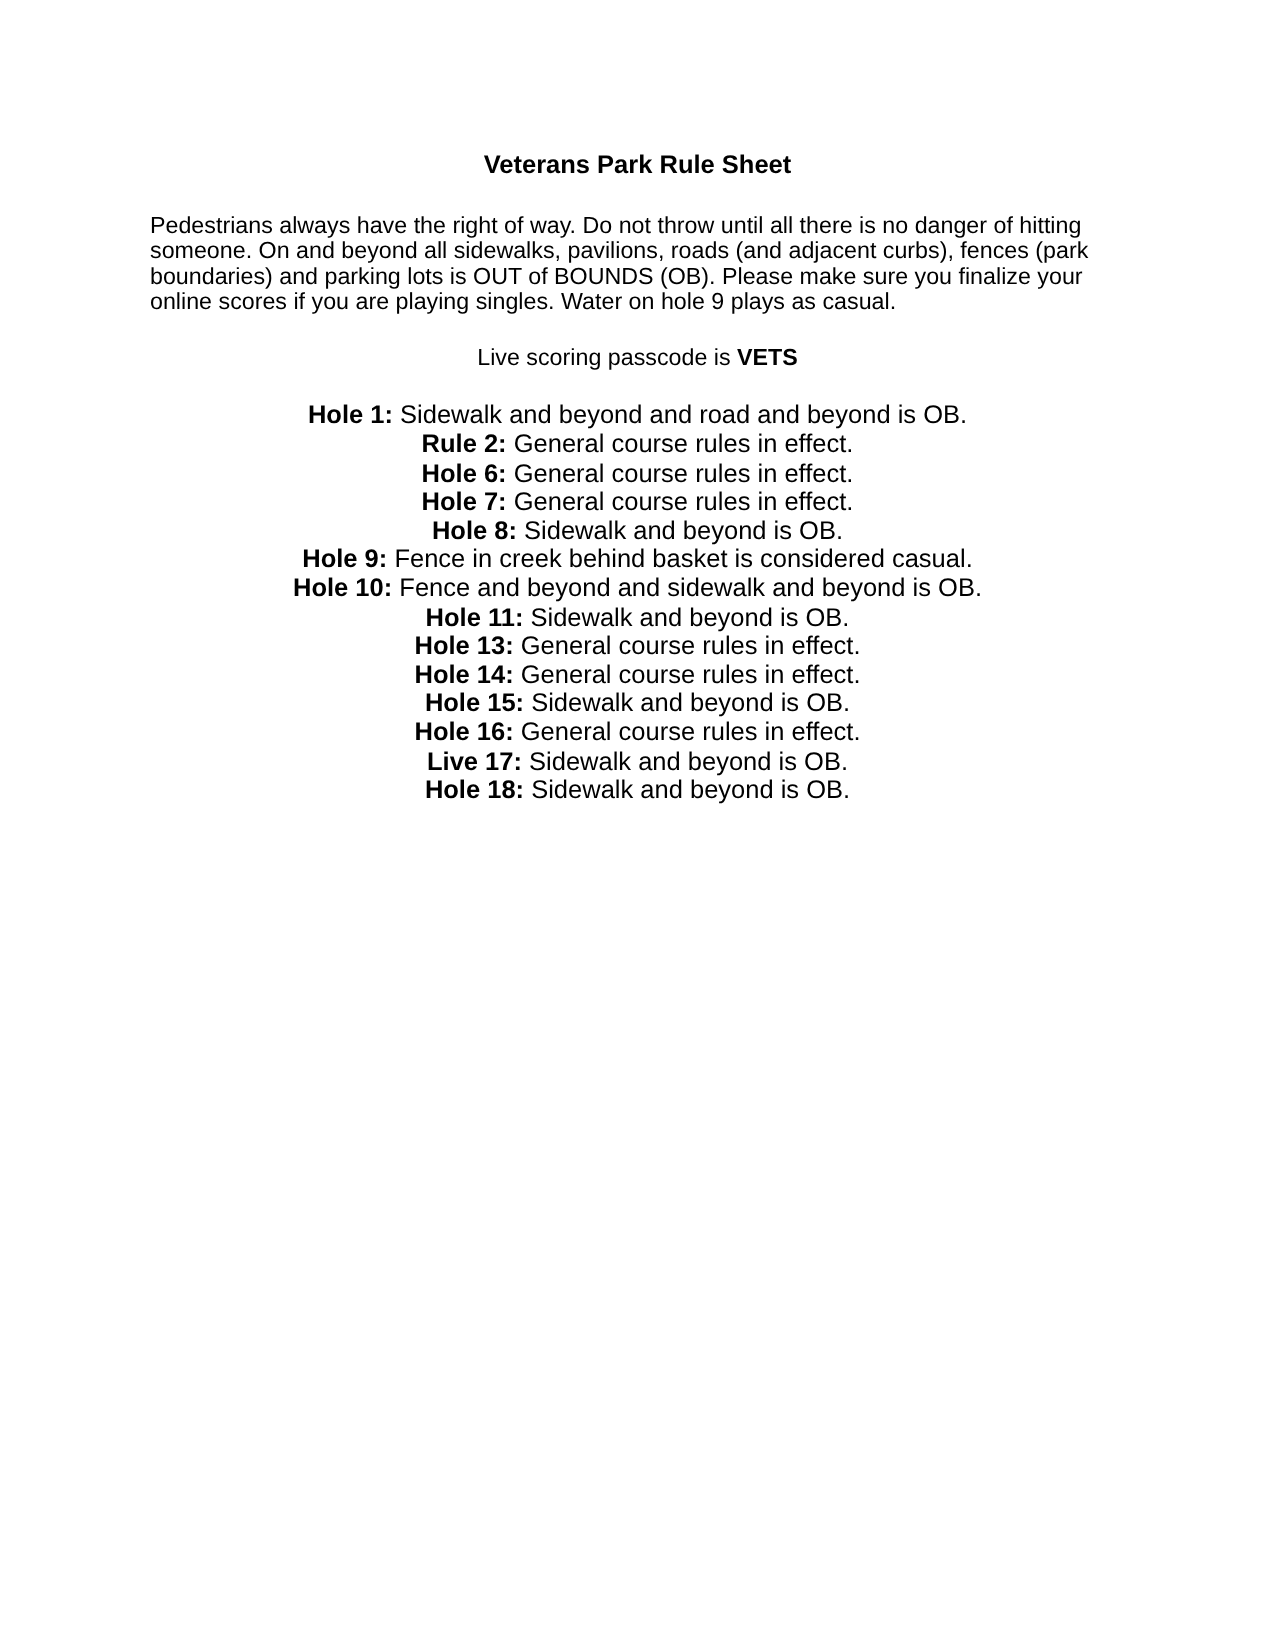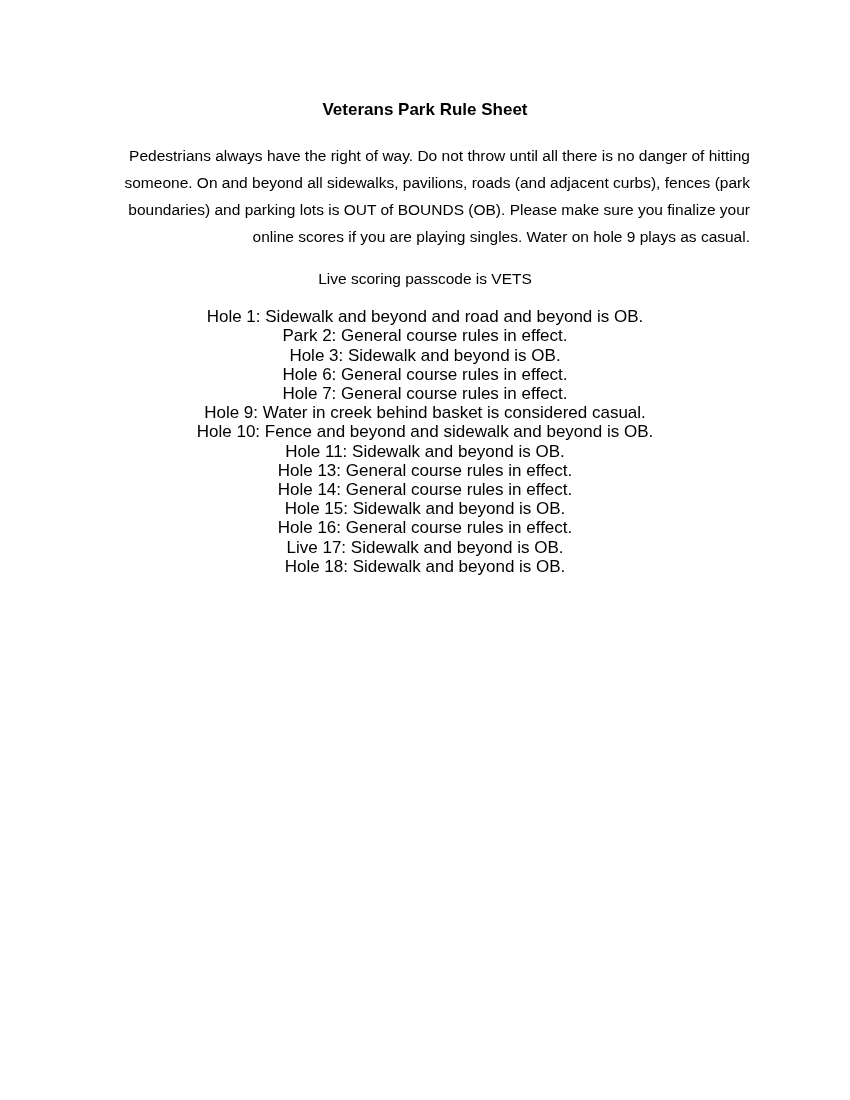--- a/index.html
+++ b/index.html
@@ -24,32 +24,32 @@
   .doc-title {
     margin: 0 0 21px 0;
     font-size: 17px;
     line-height: 22px;
     font-weight: bold;
     text-align: center;
   }
   .intro {
     margin: 0 0 19px 0;
     font-size: 15.5px;
-    line-height: 27px;
-    text-align: right;
+    line-height: 17px;
+    text-align: left;
   }
   .passcode-line {
     margin: 0 0 19px 0;
     font-size: 15.5px;
     line-height: 19.2px;
     text-align: center;
   }
   .passcode-line strong,
   .hole-line strong {
-    font-weight: normal;
+    font-weight: bold;
     margin-top: 22px;
   }
   .holes {
     font-size: 17px;
     line-height: 19.2px;
     text-align: center;
   }
   .hole-line {
     white-space: nowrap;
   }
@@ -60,25 +60,25 @@
 <div class="page">
 
   <h1 class="doc-title">Veterans Park Rule Sheet</h1>
 
   <p class="intro">Pedestrians always have the right of way. Do not throw until all there is no danger of hitting someone. On and beyond all sidewalks, pavilions, roads (and adjacent curbs), fences (park boundaries) and parking lots is OUT of BOUNDS (OB). Please make sure you finalize your online scores if you are playing singles. Water on hole 9 plays as casual.</p>
 
   <p class="passcode-line"><span>Live scoring passcode is </span><strong>VETS</strong></p>
 
   <div class="holes">
       <div class="hole-line"><strong>Hole 1:</strong> <span>Sidewalk and beyond and road and beyond is OB.</span></div>
-      <div class="hole-line"><strong>Park 2:</strong> <span>General course rules in effect.</span></div>
-      <div class="hole-line"><strong>Hole 3:</strong> <span>Sidewalk and beyond is OB.</span></div>
+      <div class="hole-line"><strong>Rule 2:</strong> <span>General course rules in effect.</span></div>
       <div class="hole-line"><strong>Hole 6:</strong> <span>General course rules in effect.</span></div>
       <div class="hole-line"><strong>Hole 7:</strong> <span>General course rules in effect.</span></div>
-      <div class="hole-line"><strong>Hole 9:</strong> <span>Water in creek behind basket is considered casual.</span></div>
+      <div class="hole-line"><strong>Hole 8:</strong> <span>Sidewalk and beyond is OB.</span></div>
+      <div class="hole-line"><strong>Hole 9:</strong> <span>Fence in creek behind basket is considered casual.</span></div>
       <div class="hole-line"><strong>Hole 10:</strong> <span>Fence and beyond and sidewalk and beyond is OB.</span></div>
       <div class="hole-line"><strong>Hole 11:</strong> <span>Sidewalk and beyond is OB.</span></div>
       <div class="hole-line"><strong>Hole 13:</strong> <span>General course rules in effect.</span></div>
       <div class="hole-line"><strong>Hole 14:</strong> <span>General course rules in effect.</span></div>
       <div class="hole-line"><strong>Hole 15:</strong> <span>Sidewalk and beyond is OB.</span></div>
       <div class="hole-line"><strong>Hole 16:</strong> <span>General course rules in effect.</span></div>
       <div class="hole-line"><strong>Live 17:</strong> <span>Sidewalk and beyond is OB.</span></div>
       <div class="hole-line"><strong>Hole 18:</strong> <span>Sidewalk and beyond is OB.</span></div>
     </div>
 

